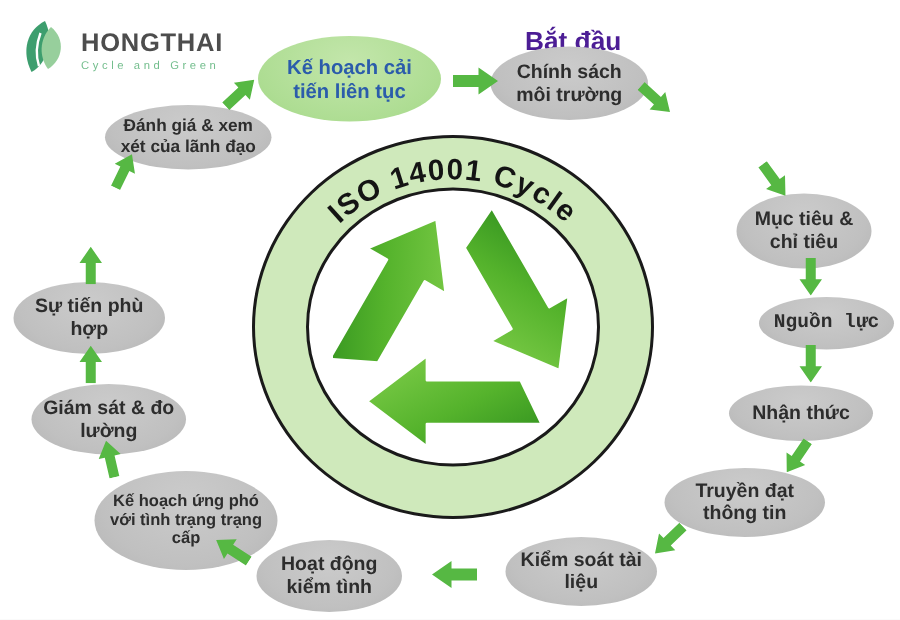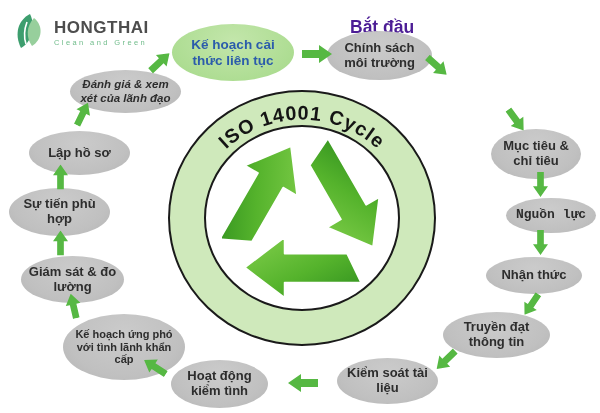--- a/index.html
+++ b/index.html
@@ -26,42 +26,42 @@
   .recycle{position:absolute;left:52px;top:42px;width:164px;height:168px;}
 
   
   .node{position:absolute;border-radius:50%;display:flex;align-items:center;justify-content:center;
         text-align:center;font-weight:bold;color:#2d2d2d;line-height:1.15;font-size:13px;
         padding:2px 6px;box-sizing:border-box;}
   .node-gray{background:radial-gradient(ellipse at 50% 30%, #cbcbcb 0%, #c0c0c0 65%, #b4b4b4 100%);}
   .node-green{background:radial-gradient(ellipse at 50% 30%, #c3e6ab 0%, #aedd93 70%, #a2d786 100%);
         color:#2b5cab;font-size:13.5px;}
   .fs-small{font-size:11px;}
-  .fs-mid{font-size:11.5px;font-style:italic;}
+  .fs-mid{font-size:11.5px;}
 
   
   .arrow{position:absolute;}
   .arrow svg{display:block;width:100%;height:100%;}
 </style>
 </head>
 <body>
 
 <div class="stage">
 
   <div class="logo">
     <span>
       <svg width="34" height="38" viewBox="0 0 34 38">
         <path d="M16 2 C4 8 0 22 7 36 C18 30 22 14 16 2 Z" fill="#3d9e6e"></path>
         <path d="M20 6 C12 14 12 26 18 34 C28 28 30 14 20 6 Z" fill="#97cf9c"></path>
         <path d="M13 10 C10 18 10 26 12 32" stroke="#ffffff" stroke-width="1.6" fill="none"></path>
       </svg>
     </span>
     <div class="logo-text">
       <span class="brand">HONGTHAI</span>
-      <span class="tagline">Clean and Green</span>
+      <span class="tagline">Cycle and Green</span>
     </div>
   </div>
 
   <div class="start-label">Bắt đầu</div>
 
   <div class="ring">
     <div class="ring-inner"></div>
     <svg class="ring-svg" viewBox="0 0 268 256">
       <path id="arcPath" d="M 26 130 A 108 102 0 0 1 242 130" fill="none"></path>
       <text text-anchor="middle">
@@ -77,32 +77,31 @@
         </linearGradient>
       </defs>
       <g fill="url(#rg)" stroke="#ffffff" stroke-width="1.6" stroke-linejoin="round">
         <path d="M50 35 L63 62 L-8 62 L-8 76 L-45 48 L-8 20 L-8 35 Z"></path>
         <path d="M50 35 L63 62 L-8 62 L-8 76 L-45 48 L-8 20 L-8 35 Z" transform="rotate(120 9 4)"></path>
         <path d="M50 35 L63 62 L-8 62 L-8 76 L-45 48 L-8 20 L-8 35 Z" transform="rotate(240 9 4)"></path>
       </g>
     </svg>
   </div>
 
-  <div class="node node-green" style="left:172px;top:24px;width:122px;height:57px;">Kế hoạch cải thức liên tục</div>
+  <div class="node node-green" style="left:172px;top:24px;width:122px;height:57px;">Kế hoạch cải tiến liên tục</div>
   <div class="node node-gray" style="left:327px;top:31px;width:105px;height:49px;">Chính sách môi trường</div>
   <div class="node node-gray" style="left:491px;top:129px;width:90px;height:50px;">Mục tiêu &amp; chỉ tiêu</div>
   <div class="node node-gray" style="left:506px;top:198px;width:90px;height:35px;font-family:Liberation Mono, monospace;">Nguồn lực</div>
   <div class="node node-gray" style="left:486px;top:257px;width:96px;height:37px;">Nhận thức</div>
   <div class="node node-gray" style="left:443px;top:312px;width:107px;height:46px;">Truyền đạt thông tin</div>
   <div class="node node-gray" style="left:337px;top:358px;width:101px;height:46px;">Kiểm soát tài liệu</div>
   <div class="node node-gray" style="left:171px;top:360px;width:97px;height:48px;">Hoạt động kiểm tình</div>
-  <div class="node node-gray fs-small" style="left:63px;top:314px;width:122px;height:66px;">Kế hoạch ứng phó với tình lãnh khẩn cấp</div>
+  <div class="node node-gray fs-small" style="left:63px;top:314px;width:122px;height:66px;">Kế hoạch ứng phó với tình trạng trạng cấp</div>
   <div class="node node-gray" style="left:21px;top:256px;width:103px;height:47px;">Giám sát &amp; đo lường</div>
   <div class="node node-gray" style="left:9px;top:188px;width:101px;height:48px;">Sự tiến phù hợp</div>
-  <div class="node node-gray" style="left:29px;top:131px;width:101px;height:44px;">Lập hồ sơ</div>
   <div class="node node-gray fs-mid" style="left:70px;top:70px;width:111px;height:43px;">Đánh giá &amp; xem xét của lãnh đạo</div>
 
   <div class="arrow" style="left:302px;top:44px;width:30px;height:20px;">
     <svg viewBox="0 0 30 20">
         <path d="M0 6 H17 V1 L30 10 L17 19 V14 H0 Z" fill="#56b843"></path>
       </svg>
     </div>
   <div class="arrow" style="left:424px;top:57px;width:26px;height:18px;transform:rotate(42deg);">
     <svg viewBox="0 0 30 20">
         <path d="M0 6 H17 V1 L30 10 L17 19 V14 H0 Z" fill="#56b843"></path>

